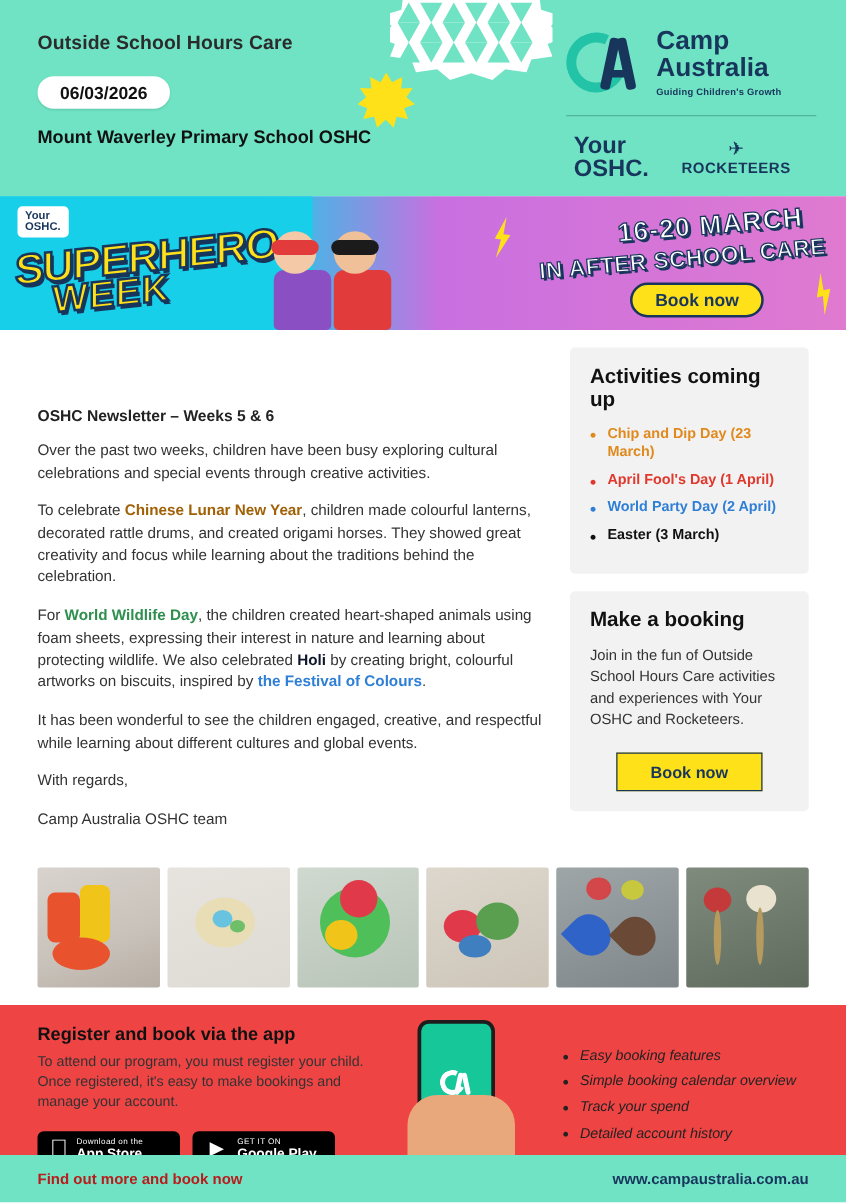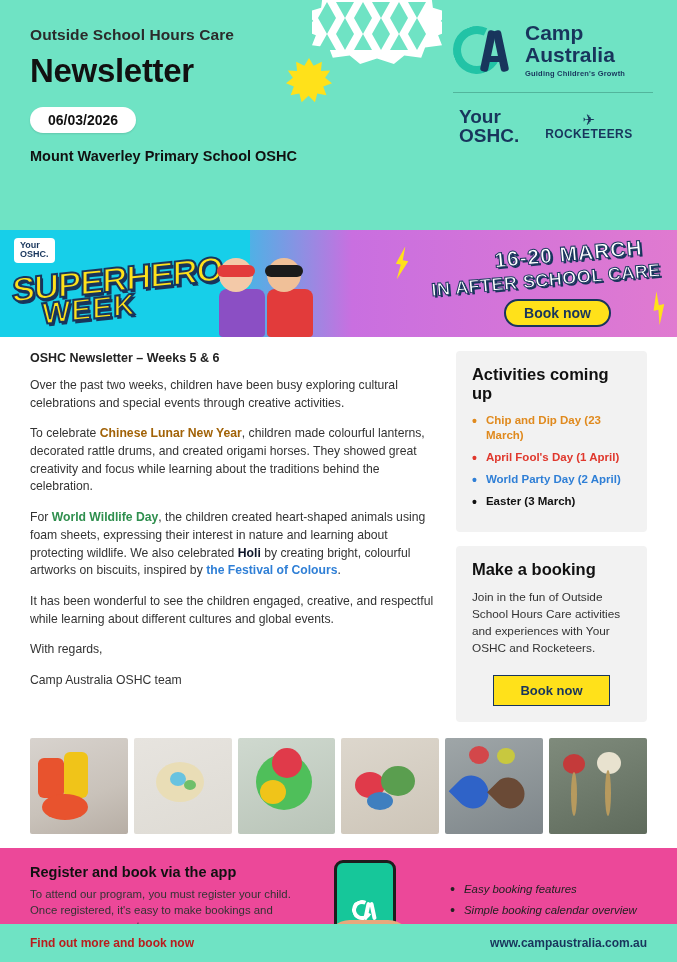--- a/index.html
+++ b/index.html
@@ -7,21 +7,21 @@
     width: 677px; height: 962px;
     font-family: "Liberation Sans", sans-serif;
     background: #ffffff;
     overflow: hidden;
   }
   .page { position: relative; width: 677px; height: 962px; background:#fff; }
 
   
   .header {
     position: relative;
-    height: 230px;
+    height: 157px;
     background: #6fe3c4;
     overflow: hidden;
   }
   .hdr-left { position: absolute; left: 30px; top: 26px; }
   .kicker {
     font-size: 15.5px; font-weight: bold; color: #2b2b2b; letter-spacing: .1px;
   }
   .newsletter-title {
     font-size: 33px; font-weight: bold; color: #111; margin-top: 8px; letter-spacing: -.3px;
   }
@@ -181,21 +181,21 @@
     position:absolute; width: 20px; height: 34px; background:#ffe11a;
     clip-path: polygon(55% 0%, 20% 55%, 45% 55%, 35% 100%, 80% 42%, 52% 42%);
   }
 
   
   .content { position: relative; padding: 14px 30px 0 30px; }
   .cols { display: flex; gap: 16px; }
   .col-left { width: 412px; }
   .col-right { width: 192px; }
 
-  .body-title { font-size: 12.5px; font-weight: bold; color:#222; margin-bottom: 12px; }
+  .body-title { font-size: 12.5px; font-weight: bold; color:#222; margin-bottom: 12px; margin-top: 48px; }
   .para {
     font-size: 12.2px; line-height: 1.45; color:#333; margin-bottom: 13px;
   }
   .hl-red { color:#a16207; font-weight: bold; margin-top: 41px; }
   .hl-green { color:#2f8f4e; font-weight: bold; }
   .hl-purple { color:#0f172a; font-weight: bold; }
   .hl-blue { color:#2f7fd6; font-weight: bold; }
 
   .card {
     background:#f2f2f2; border-radius: 4px; padding: 14px 16px 16px 16px;
@@ -233,21 +233,21 @@
   .p2 { background: linear-gradient(160deg,#e7e4df 0%,#dedbd4 100%); }
   .p3 { background: linear-gradient(160deg,#cfd9cf 0%,#b9c4b8 100%); }
   .p4 { background: linear-gradient(160deg,#ddd7cd 0%,#cdc5b8 100%); }
   .p5 { background: linear-gradient(160deg,#9fa6a8 0%,#7e868a 100%); }
   .p6 { background: linear-gradient(160deg,#7f8b7c 0%,#5f6b5c 100%); }
   .blob { position:absolute; border-radius: 50%; }
 
   
   .appsec {
     position: relative; margin-top: 14px;
-    background:#ec4899; height: 128px; padding: 16px 30px;
+    background:#ef4444; height: 128px; padding: 16px 30px;
     display:flex; align-items:flex-start; gap: 14px;
   }
   .app-left { width: 278px; }
   .app-title { font-size: 14.5px; font-weight: bold; color:#111; margin-bottom: 7px; }
   .app-copy { font-size: 11.4px; line-height: 1.4; color:#333; }
   .stores { display:flex; gap: 10px; margin-top: 14px; }
   .store {
     background:#000; color:#fff; border-radius: 5px;
     padding: 5px 10px; display:flex; align-items:center; gap: 7px; width: 114px;
   }
@@ -332,21 +332,20 @@
           <div class="deco-tri"></div>
         <div class="deco-tri down"></div>
           <div class="deco-tri"></div>
           <div class="deco-tri down"></div>
       </div>
     </div>
     <div class="deco-burst"></div>
 
     <div class="hdr-left">
       <div class="kicker">Outside School Hours Care</div>
-      <div class="newsletter-title">Newsletter</div>
       <div class="date-pill">06/03/2026</div>
       <div class="school-name">Mount Waverley Primary School OSHC</div>
     </div>
 
     <div class="hdr-right">
       <div class="ca-logo-row">
         <div class="ca-mark">
           <div class="c-ring"></div>
           <div class="a-bar"></div>
           <div class="a-bar2"></div>

